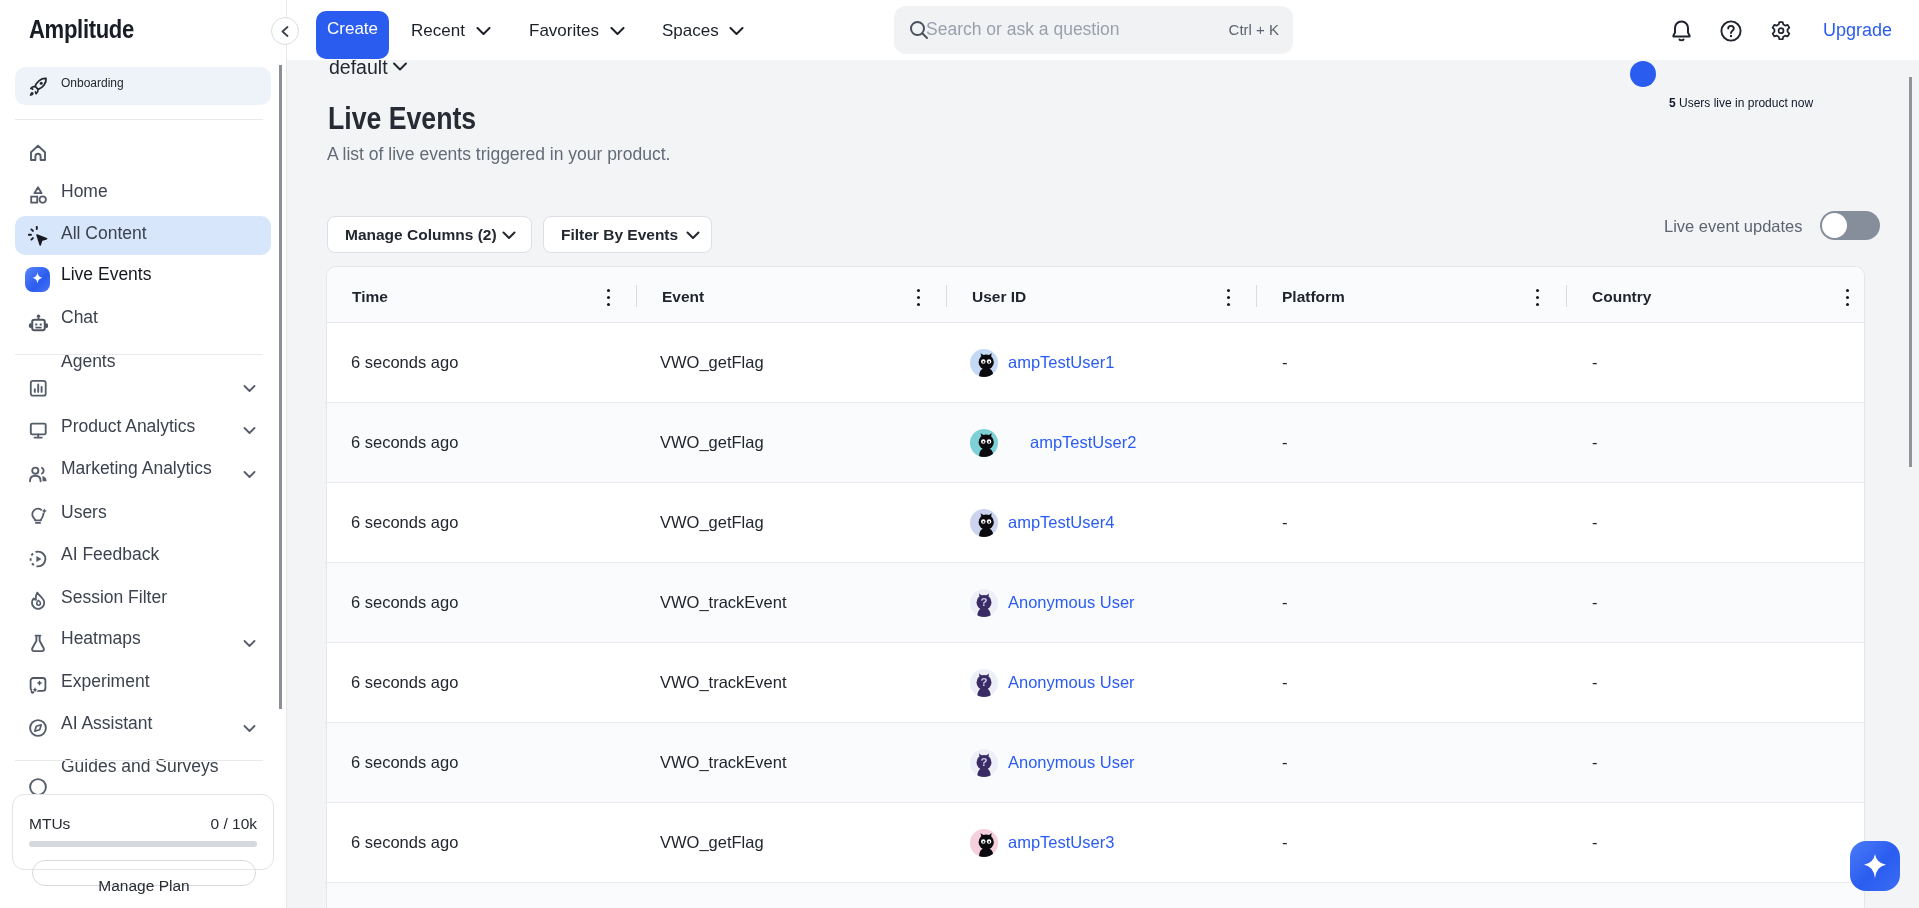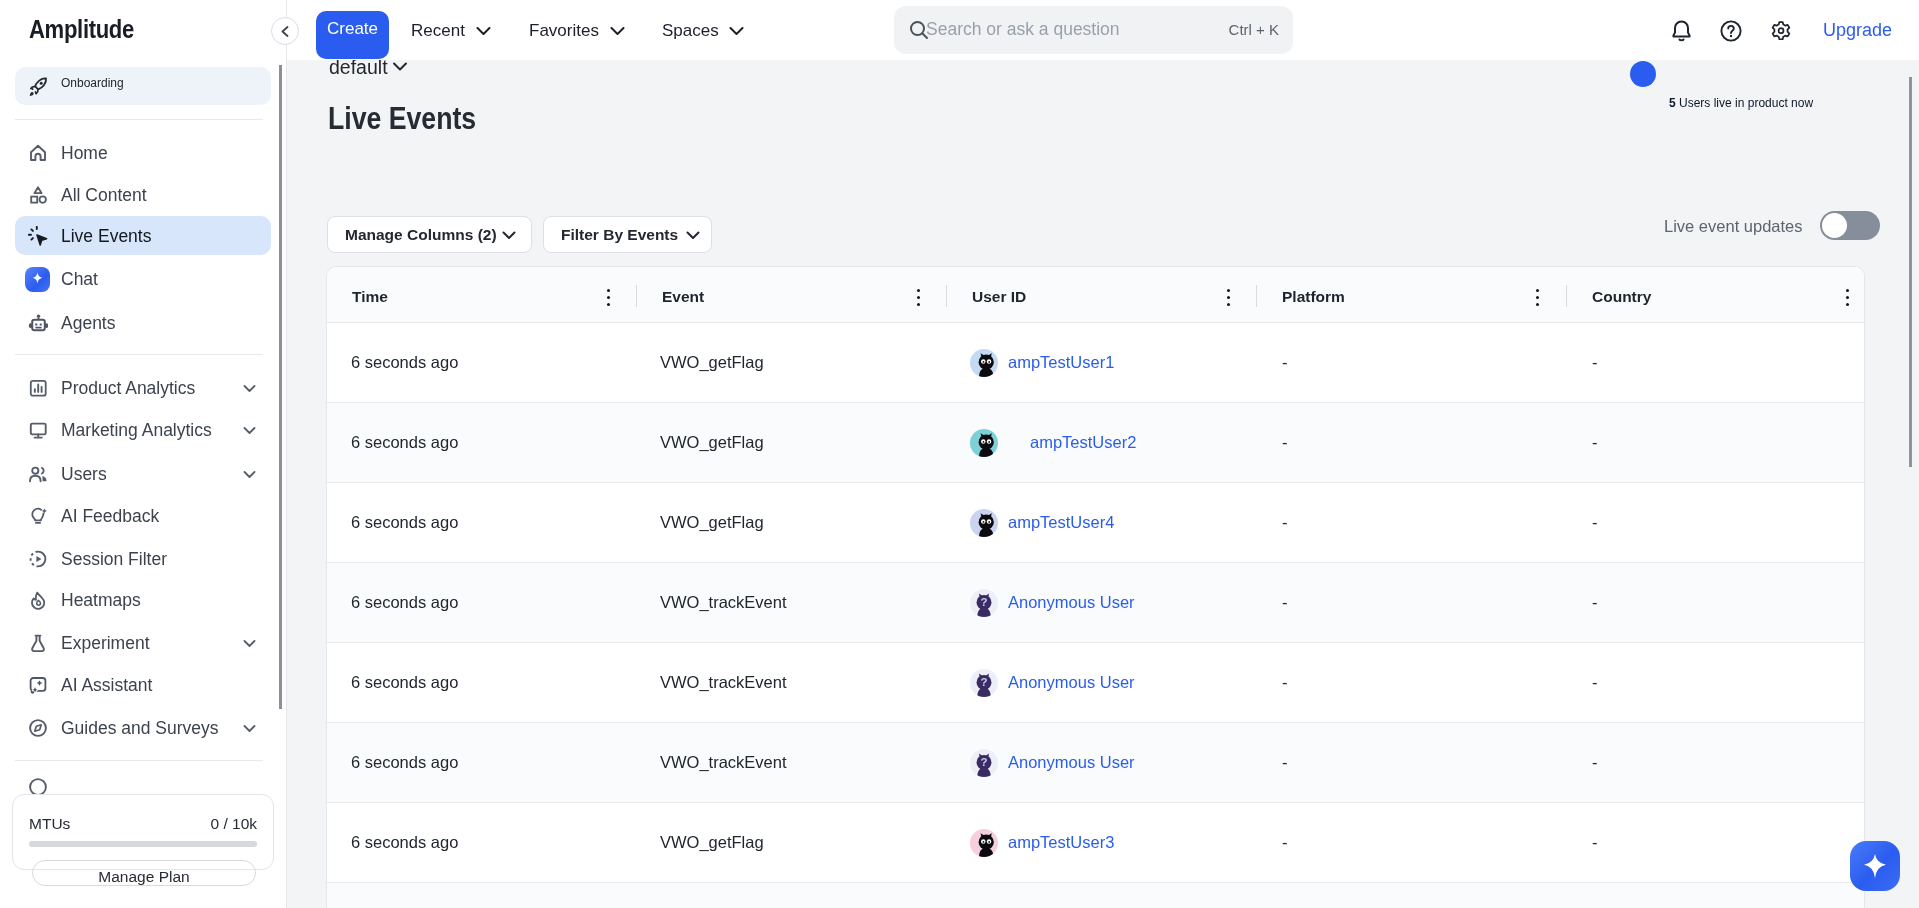--- a/index.html
+++ b/index.html
@@ -2,40 +2,41 @@
 <html><head>
 <meta charset="utf-8">
 <style>
 * { margin:0; padding:0; box-sizing:border-box; }
 html,body { width:1919px; height:908px; overflow:hidden; font-family:"Liberation Sans", sans-serif; background:#fff; }
 .abs { position:absolute; }
 #main { position:absolute; left:287px; top:60px; width:1632px; height:848px; background:#f3f4f6; }
 #sidebar { position:absolute; left:0; top:0; width:287px; height:908px; background:#fff; border-right:1px solid #e7e8ec; z-index:5; }
 #topbar { position:absolute; left:287px; top:0; width:1632px; height:60px; background:#fff; z-index:6; }
 .navtext { font-size:17px; color:#1b202a; }
-.item-label { font-size:17.5px; color:#3c434e; }
+.item-label { font-size:17.5px; color:#3c434e;margin-top:38px; }
 .kebab { width:3px; height:3px; border-radius:50%; background:#16191f; position:absolute; }
 .rowline { position:absolute; left:0; right:0; height:1px; background:#e9ebee; }
 .cell { position:absolute; font-size:16.5px; color:#22262e; }
 .ulink { color:#2a5cf0; font-size:16.5px; }
 </style>
 </head>
 <body>
 
 <div id="main">
 
   <div class="abs" style="left:42px; top:-4px; font-size:19.5px; color:#23272f;">default</div>
   <svg class="abs" style="left:105px; top:2px;" width="16" height="10" viewBox="0 0 16 10">
       <path d="M2 1.5 L8 7.5 L14 1.5" fill="none" stroke="#23272f" stroke-width="2" stroke-linecap="round" stroke-linejoin="round"></path>
     </svg>
 
   <div class="abs" style="left:1343px; top:1px; width:26px; height:26px; border-radius:50%; background:#2a5cf0;"></div>
   <div class="abs" style="left:1382px; top:4px; font-size:12px; color:#0f172a;margin-top:32px;"><b>5</b> Users live in product now</div>
 
   <div class="abs" style="left:41px; top:41px; font-size:31px; font-weight:700; color:#272b34; transform:scaleX(0.86); transform-origin:left top;">Live Events</div>
+  <div class="abs" style="left:40px; top:84px; font-size:17.5px; color:#636b78;">A list of live events triggered in your product.</div>
 
   <div class="abs" style="left:40px; top:156px; width:205px; height:37px; background:#fff; border:1px solid #dcdfe3; border-radius:8px;">
     <div class="abs" style="left:17px; top:9px; font-size:15.5px; font-weight:700; color:#23272f;">Manage Columns (2)</div>
     <svg class="abs" style="left:174px; top:14px;" width="14" height="9" viewBox="0 0 14 9">
         <path d="M1.5 1.5 L7 7 L12.5 1.5" fill="none" stroke="#23272f" stroke-width="2" stroke-linecap="round" stroke-linejoin="round"></path>
       </svg>
   </div>
   <div class="abs" style="left:256px; top:156px; width:169px; height:37px; background:#fff; border:1px solid #dcdfe3; border-radius:8px;">
     <div class="abs" style="left:17px; top:9px; font-size:15.5px; font-weight:700; color:#23272f;">Filter By Events</div>
     <svg class="abs" style="left:142px; top:14px;" width="14" height="9" viewBox="0 0 14 9">
@@ -373,21 +374,21 @@
   <div class="abs" style="left:279px; top:65px; width:3px; height:644px; background:#8c8f95;"></div>
 
   <div class="abs" style="left:15px; top:354px; width:248px; height:1px; background:#e8e9ec;"></div>
   <div class="abs" style="left:15px; top:760px; width:248px; height:1px; background:#e8e9ec;"></div>
 
   <div class="abs" style="left:12px; top:794px; width:262px; height:76px; background:#fff; border:1px solid #e3e5e9; border-radius:12px;">
     <div class="abs" style="left:16px; top:20px; font-size:15.5px; color:#272b33;">MTUs</div>
     <div class="abs" style="right:16px; top:20px; font-size:15.5px; color:#272b33;">0 / 10k</div>
     <div class="abs" style="left:16px; top:46px; width:228px; height:6px; border-radius:3px; background:#d5d8dd;"></div>
     <div class="abs" style="left:19px; top:65px; width:224px; height:26px; border:1px solid #d7dade; border-radius:13px;">
-      <div style="text-align:center; margin-top:7px; font-size:15.5px; color:#272b33;">Manage Plan</div>
+      <div style="text-align:center; margin-top:16px; font-size:15.5px; color:#272b33;">Manage Plan</div>
     </div>
   </div>
 </div>
 
 <div id="topbar">
 
   <div class="abs" style="left:-16px; top:17px; width:28px; height:28px; border-radius:50%; background:#fff; border:1px solid #dbdde1;">
     <svg class="abs" style="left:9px; top:8px;" width="8" height="11" viewBox="0 0 8 11">
         <path d="M6.5 1 L1.5 5.5 L6.5 10" fill="none" stroke="#3c434e" stroke-width="1.8" stroke-linecap="round" stroke-linejoin="round"></path>
       </svg>

